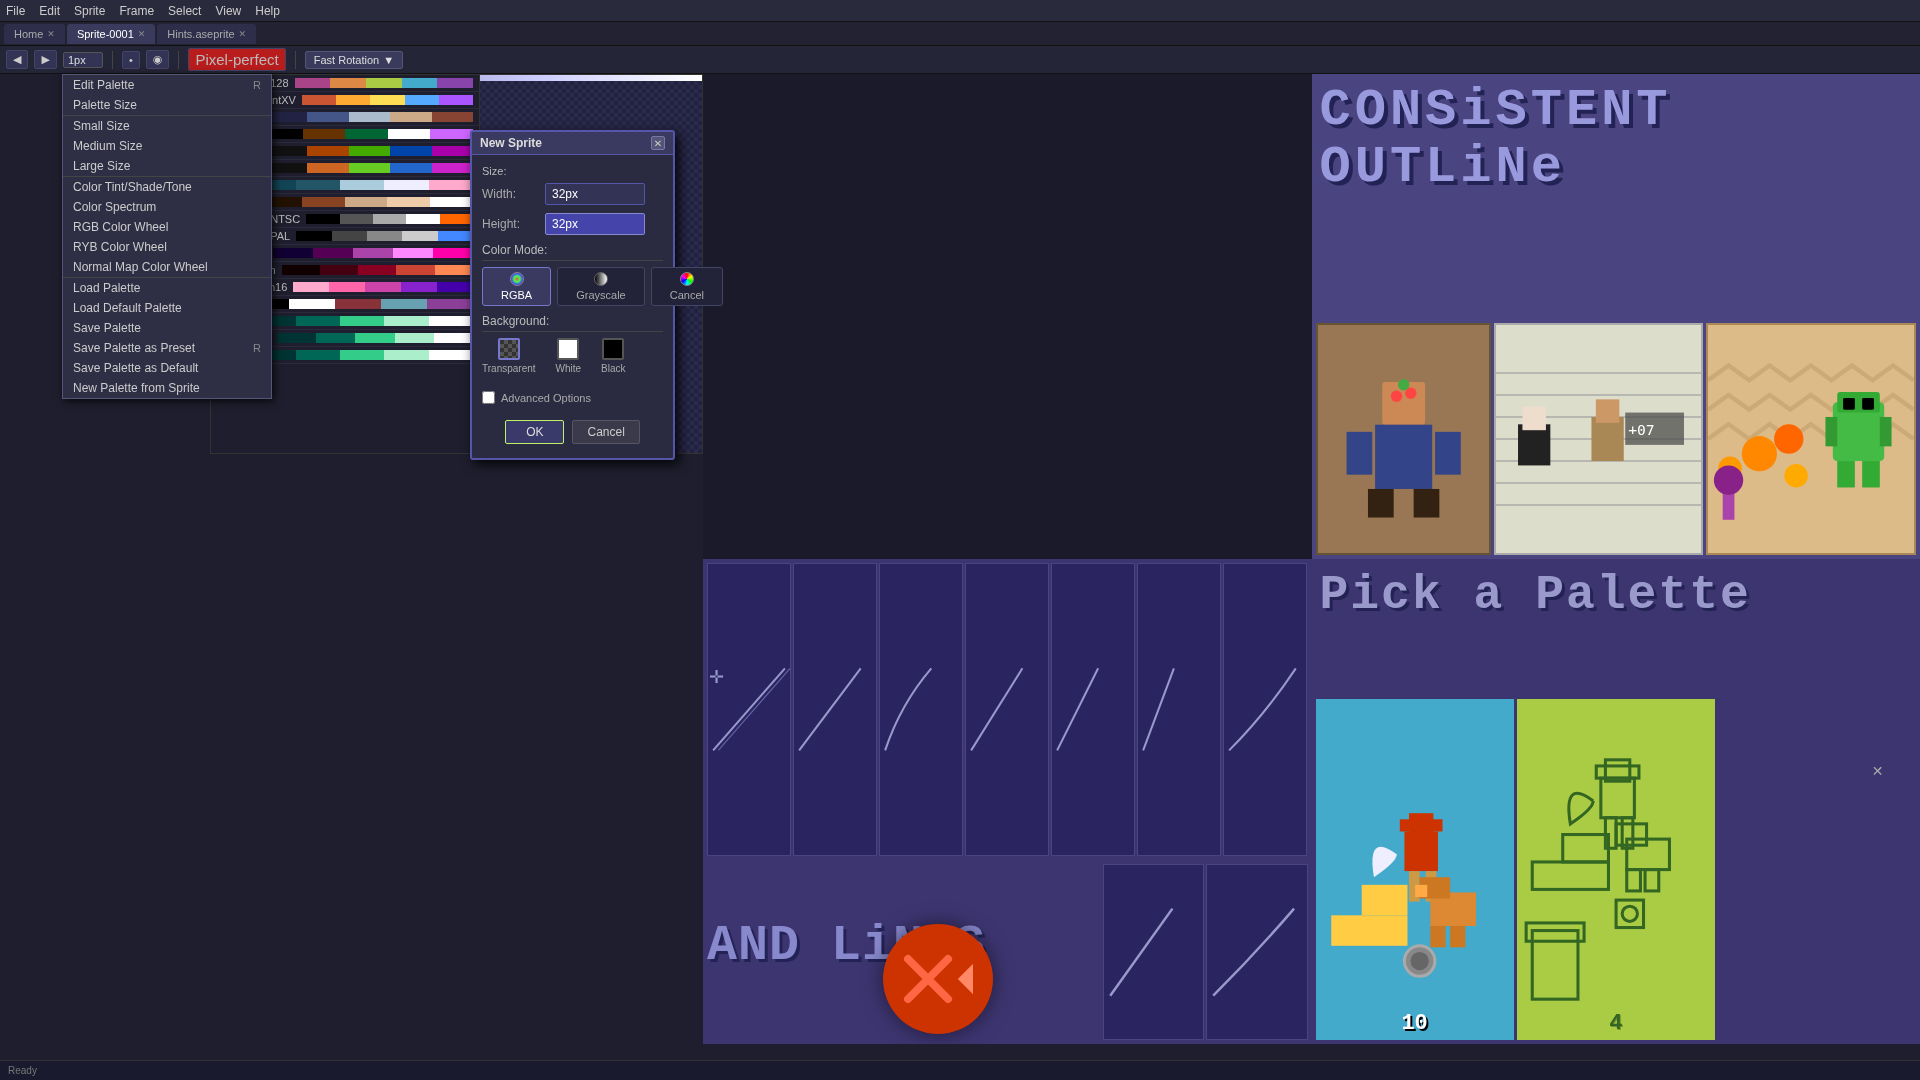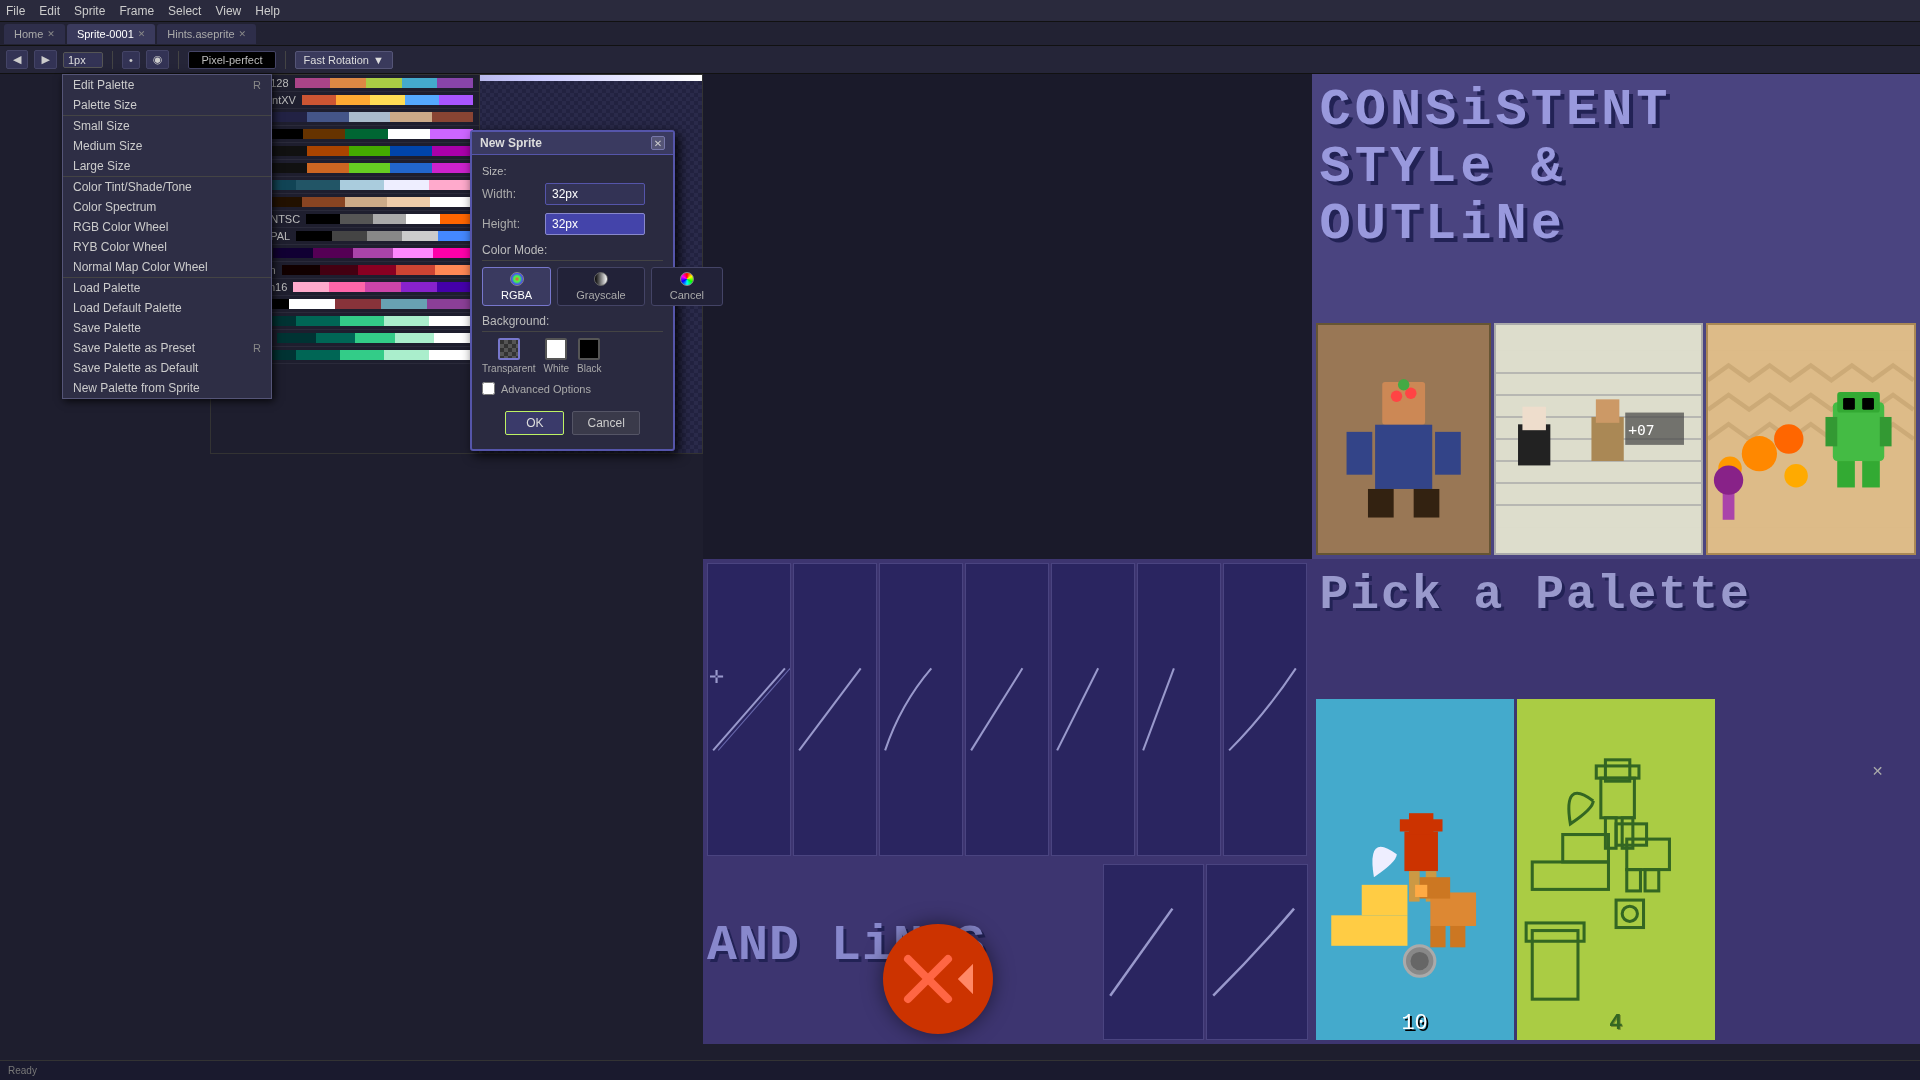--- a/index.html
+++ b/index.html
@@ -100,26 +100,26 @@
       border: 1px solid #555577;
       border-radius: 2px;
       padding: 2px 8px;
       font-size: 11px;
       cursor: pointer;
       display: flex;
       align-items: center;
       gap: 4px;
     }
     .pixel-perfect-btn {
-      background: #000000;
+      background: #b91c1c;
       color: #bbb;
       border: 1px solid #444466;
       border-radius: 2px;
-      padding: 2px 12px;
-      font-size: 11px;
+      padding: 2px 6px;
+      font-size: 15px;
       cursor: pointer;
     }
 
     
     #context-menu {
       position: absolute;
       top: 74px;
       left: 62px;
       width: 210px;
       background: #2e2e45;
@@ -287,23 +287,23 @@
       color: #fff;
     }
     .color-mode-dot {
       width: 14px;
       height: 14px;
       border-radius: 50%;
       border: 1px solid #666;
     }
     .bg-group {
       display: flex;
-      gap: 8px;
+      gap: 20px;
       align-items: flex-start;
-      margin-bottom: 8px;
+      margin-bottom: 17px;
     }
     .bg-option {
       display: flex;
       flex-direction: column;
       align-items: center;
       gap: 3px;
       color: #aaa;
       font-size: 10px;
       cursor: pointer;
     }
@@ -747,21 +747,20 @@
       <button class="btn-cancel">Cancel</button>
     </div>
   </div>
 </div>
 
 <div id="right-panel">
 
   <div class="quad-top-right" style="grid-column:2; grid-row:1; background:#4a4480; position:relative; overflow:hidden;">
     <div style="position:absolute; top:8px; left:8px; right:8px; z-index:2;">
       <div style="color:#9999dd; font-size:52px; font-weight:900; font-family:'Courier New',monospace; letter-spacing:4px; text-shadow:4px 4px 0 #222255; line-height:1.1;">CONSiSTENT</div>
-      <div style="color:#9999dd; font-size:52px; font-weight:900; font-family:'Courier New',monospace; letter-spacing:4px; text-shadow:4px 4px 0 #222255; line-height:1.1;">STYLe &amp;</div>
       <div style="color:#9999dd; font-size:52px; font-weight:900; font-family:'Courier New',monospace; letter-spacing:4px; text-shadow:4px 4px 0 #222255; line-height:1.1;">OUTLiNe</div>
     </div>
 
     <div style="position:absolute; bottom:0; left:0; right:0; height:240px; display:flex; gap:3px; padding:4px;">
 
       <div style="flex:1; background:#997755; position:relative; border:2px solid #665533;">
         <svg width="100%" height="100%" viewBox="0 0 120 120">
 
           <rect x="45" y="20" width="30" height="30" fill="#cc8855" rx="2"></rect>
           <rect x="40" y="50" width="40" height="45" fill="#334488"></rect>
@@ -928,21 +927,21 @@
 
           <rect x="75" y="115" width="30" height="22" fill="#dd8833"></rect>
           <rect x="68" y="105" width="20" height="14" fill="#cc7722"></rect>
           <rect x="65" y="110" width="8" height="8" fill="#ffaa44"></rect>
           <rect x="75" y="137" width="10" height="14" fill="#cc7722"></rect>
           <rect x="88" y="137" width="10" height="14" fill="#cc7722"></rect>
 
           <circle cx="68" cy="160" r="10" fill="#888888" stroke="#aaaaaa" stroke-width="2"></circle>
           <circle cx="68" cy="160" r="6" fill="#666666"></circle>
         </svg>
-        <div class="number-badge" style="font-size:22px; color:#fff; font-weight:normal; position:absolute; bottom:4px; left:50%; transform:translateX(-50%); text-shadow:2px 2px 0 #000;">10</div>
+        <div class="number-badge" style="font-size:22px; color:#fff; font-weight:bold; position:absolute; bottom:4px; left:50%; transform:translateX(-50%); text-shadow:2px 2px 0 #000;">10</div>
       </div>
 
       <div style="background:#aacc44; position:relative; overflow:hidden;">
         <svg width="100%" height="100%" viewBox="0 0 130 200">
 
           <rect x="55" y="40" width="22" height="26" fill="none" stroke="#336622" stroke-width="2"></rect>
           <rect x="58" y="28" width="16" height="14" fill="none" stroke="#336622" stroke-width="2"></rect>
           <rect x="52" y="32" width="28" height="8" fill="none" stroke="#336622" stroke-width="2"></rect>
           <rect x="58" y="66" width="7" height="20" fill="none" stroke="#336622" stroke-width="2"></rect>
           <rect x="69" y="66" width="7" height="20" fill="none" stroke="#336622" stroke-width="2"></rect>

